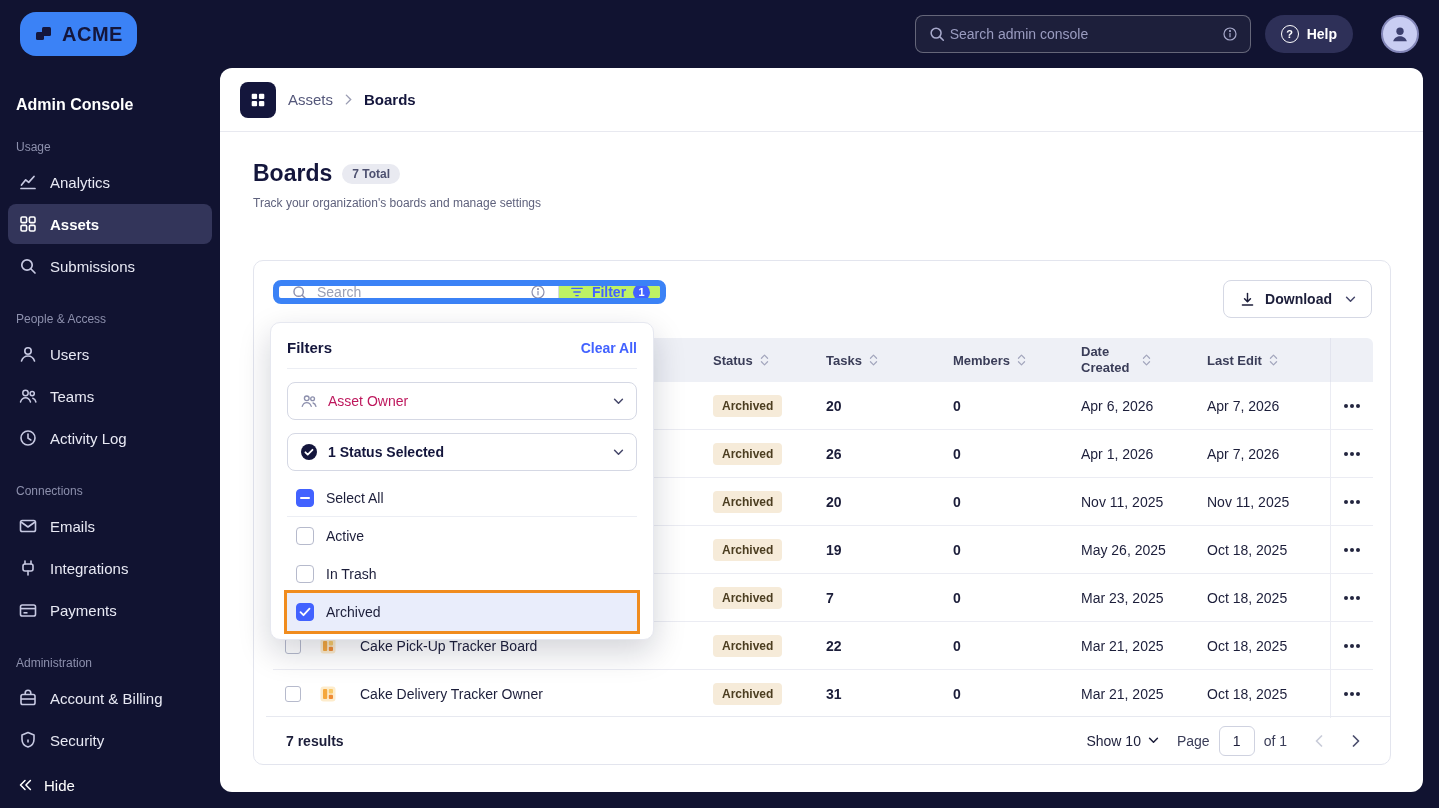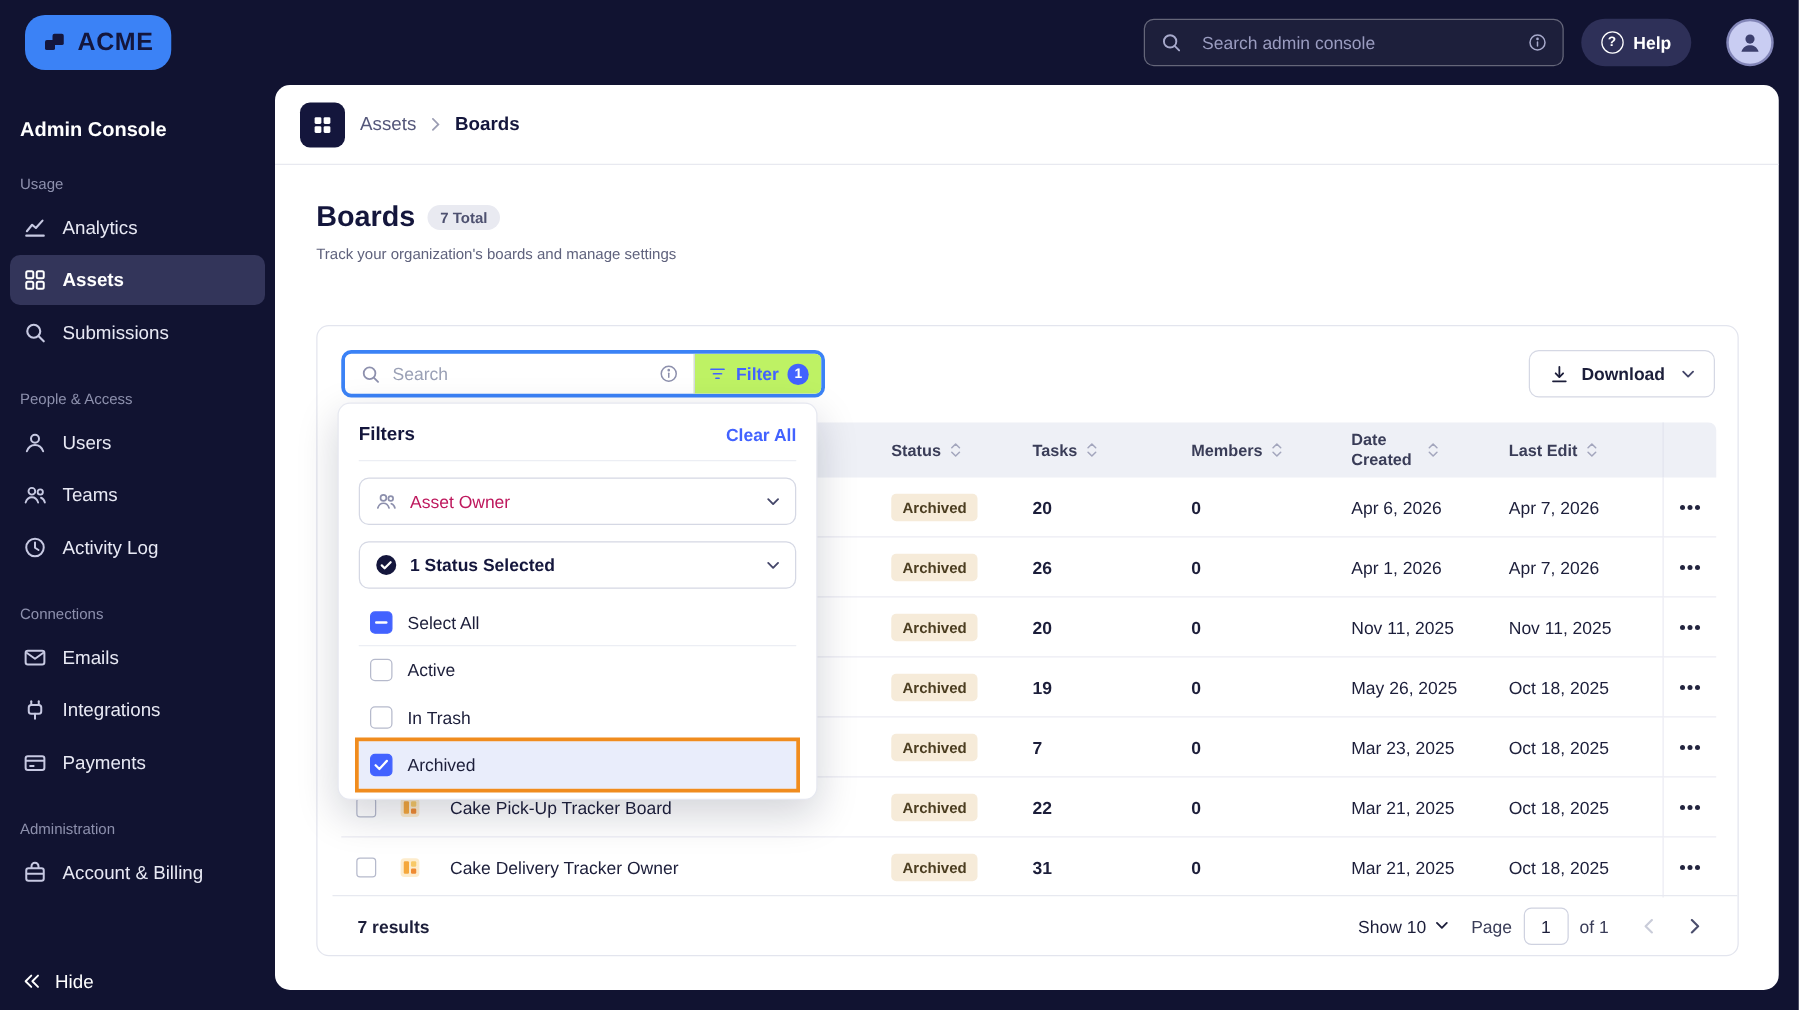--- a/index.html
+++ b/index.html
@@ -10,21 +10,21 @@
     position:relative;
     overflow:hidden;
     color:#1c1e3a;
   }
   svg { display:block; }
 
   
   .topbar { position:absolute; top:0; left:0; right:0; height:68px; display:flex; align-items:center; padding:0 20px; }
   .logo-box { background:#3b82f6; border-radius:16px; height:44px; display:flex; align-items:center; gap:8px; padding:0 14px; }
   .logo-text { font-size:20px; font-weight:800; color:#14163c; letter-spacing:.5px; }
-  .top-search { margin-left:auto; width:336px; height:38px; border:1px solid rgba(255,255,255,.32); background:rgba(255,255,255,.05); border-radius:8px; display:flex; align-items:center; padding:0 12px; gap:16px; color:#a7a9cb;justify-content:flex-end; }
+  .top-search { margin-left:auto; width:336px; height:38px; border:1px solid rgba(255,255,255,.32); background:rgba(255,255,255,.05); border-radius:8px; display:flex; align-items:center; padding:0 12px; gap:4px; color:#a7a9cb;justify-content:flex-end; }
   .top-search input { flex:1; background:transparent; border:none; outline:none; color:#e8e9f6; font-size:14px; font-family:inherit; }
   .top-search input::placeholder { color:#9a9cc0; }
   .help-btn { margin-left:14px; height:38px; border-radius:19px; background:#2e3058; border:none; color:#fff; display:flex; align-items:center; gap:8px; padding:0 16px; font-size:14px; font-weight:600; cursor:pointer; font-family:inherit; }
   .q-circle { width:18px; height:18px; border:1.5px solid #fff; border-radius:50%; display:flex; align-items:center; justify-content:center; font-size:11px; font-weight:700; }
   .avatar { margin-left:28px; width:38px; height:38px; border-radius:50%; background:#c9cdf2; display:flex; align-items:center; justify-content:center; border:2px solid #8386b8; }
 
   
   .sidebar { position:absolute; top:68px; left:0; width:220px; bottom:0; color:#eceef8; }
   .sb-title { padding:28px 16px 0; font-size:16px; font-weight:700; color:#fff; }
   .nav-section { margin:26px 16px 8px; font-size:12px; color:#8d90ad; }
@@ -45,21 +45,21 @@
 
   .page-head { position:absolute; left:33px; top:92px; }
   .page-title-row { display:flex; align-items:center; gap:10px; }
   .page-title { font-size:23px; font-weight:800; color:#14163c; }
   .total-badge { background:#e9eaf1; color:#4e5170; font-size:12px; font-weight:700; border-radius:10px; padding:3px 10px; }
   .page-sub { margin-top:9px; font-size:12px; color:#5f627d; }
 
   
   .panel { position:absolute; left:33px; top:192px; width:1138px; height:505px; border:1px solid #e3e5ee; border-radius:10px; background:#fff; }
   .toolbar { position:absolute; left:19px; right:18px; top:19px; height:38px; display:flex; justify-content:space-between; }
-  .search-group { display:flex; height:38px; border:3px solid #3b82f6; border-radius:8px; overflow:hidden; background:#fff; }
+  .search-group { display:flex; height:24px; border:6px solid #3b82f6; border-radius:8px; overflow:hidden; background:#fff; }
   .sg-search { width:279px; display:flex; align-items:center; gap:9px; padding:0 12px; color:#8d90ad; }
   .sg-search input { flex:1; border:none; outline:none; font-size:14px; color:#1c1e3a; font-family:inherit; min-width:0; }
   .sg-search input::placeholder { color:#9aa0b5; }
   .filter-btn { width:102px; border:none; border-left:1px solid #d5d8e4; background:#bef264; display:flex; align-items:center; justify-content:center; gap:7px; color:#4262ff; font-size:14px; font-weight:600; cursor:pointer; font-family:inherit; }
   .count-badge { width:17px; height:17px; border-radius:50%; background:#4262ff; color:#fff; font-size:11px; font-weight:700; display:flex; align-items:center; justify-content:center; }
   .download-btn { height:38px; border:1px solid #d5d8e4; border-radius:8px; background:#fff; display:flex; align-items:center; gap:9px; padding:0 15px; font-size:14px; font-weight:600; color:#1c1e3a; cursor:pointer; font-family:inherit; }
   .download-btn .caret { margin-left:4px; color:#45476a; }
 
   
   .tbl { position:absolute; left:19px; top:77px; width:1100px; }
@@ -257,20 +257,29 @@
   <div class="nav-item">
     <span class="nav-ic">
         <svg viewBox="0 0 20 20" width="20" height="20" fill="none" stroke="currentColor" stroke-width="1.6" stroke-linejoin="round">
           <rect x="3" y="6.5" width="14" height="10" rx="1.8"></rect>
           <path d="M7.2 6.5V5a2.8 2.8 0 0 1 5.6 0v1.5"></path>
           <path d="M3 11h14"></path>
         </svg>
       </span>
     <span>Account &amp; Billing</span>
   </div>
+  <div class="nav-item">
+    <span class="nav-ic">
+        <svg viewBox="0 0 20 20" width="20" height="20" fill="none" stroke="currentColor" stroke-width="1.6" stroke-linejoin="round">
+          <path d="M10 2.5l6 2.4v4.3c0 4.2-2.9 6.8-6 7.8-3.1-1-6-3.6-6-7.8V4.9z"></path>
+          <path d="M10 9.5v3"></path>
+        </svg>
+      </span>
+    <span>Security</span>
+  </div>
 
   <div class="hide-btn">
     <span>
         <svg viewBox="0 0 20 20" width="18" height="18" fill="none" stroke="currentColor" stroke-width="1.7" stroke-linecap="round" stroke-linejoin="round">
           <path d="M10 5l-5 5 5 5"></path>
           <path d="M16 5l-5 5 5 5"></path>
         </svg>
       </span>
     <span>Hide</span>
   </div>

